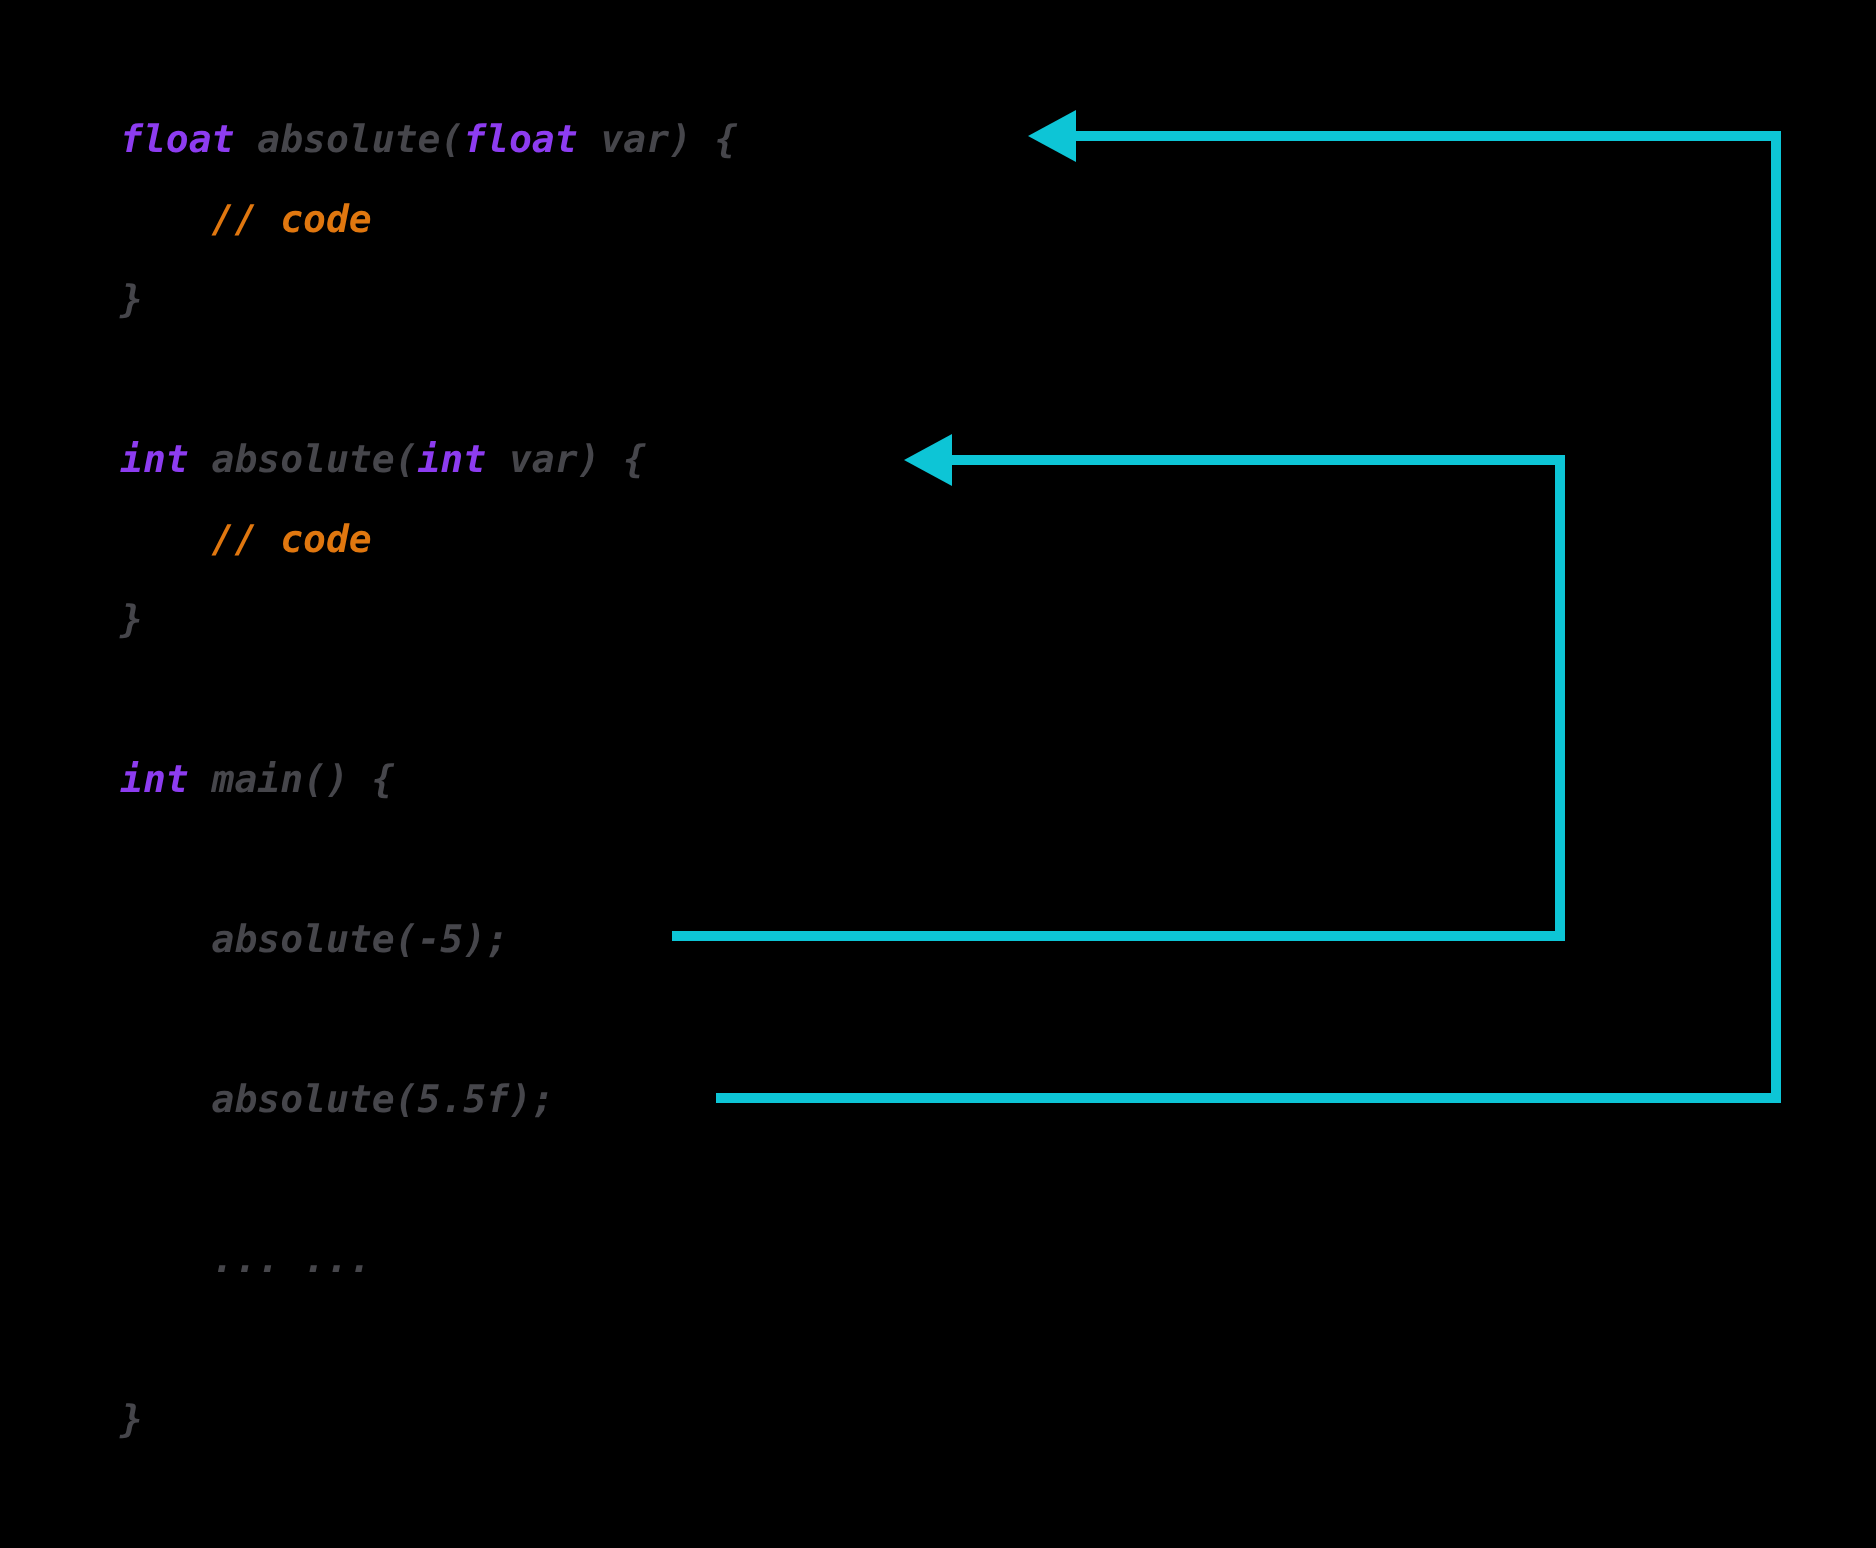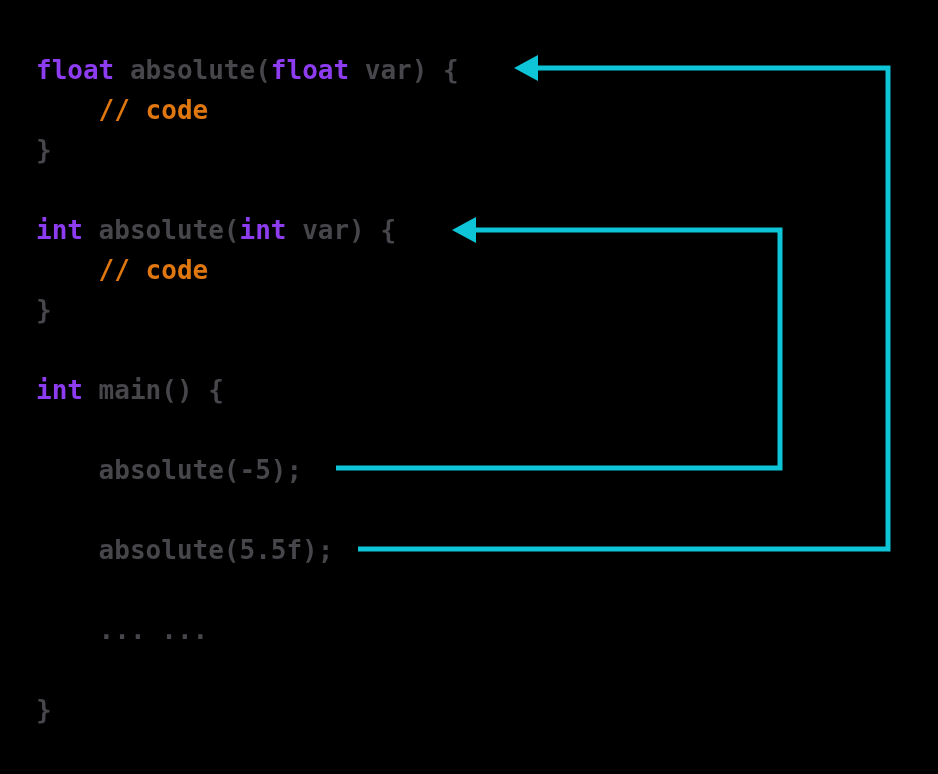--- a/index.html
+++ b/index.html
@@ -11,25 +11,26 @@
     position: relative;
     width: 938px;
     height: 774px;
     background: var(--bg, #000);
     overflow: hidden;
     font-family: "DejaVu Sans Mono", "Liberation Mono", monospace;
   }
   .code {
     position: absolute;
     top: 50px;
-    left: 36px;
-    font-size: 26px;
+    left: 60px;
+    font-size: 19px;
     line-height: 40px;
     font-weight: bold;
     white-space: pre;
+    font-style: italic;
   }
   .code .line {
     height: 40px;
     white-space: pre;
   }
   .tok-keyword { color: var(--keyword, #8d3cf0); }
   .tok-code    { color: var(--code, #46464b); }
   .tok-comment { color: var(--comment, #e0770f); }
   .arrows {
     position: absolute;

